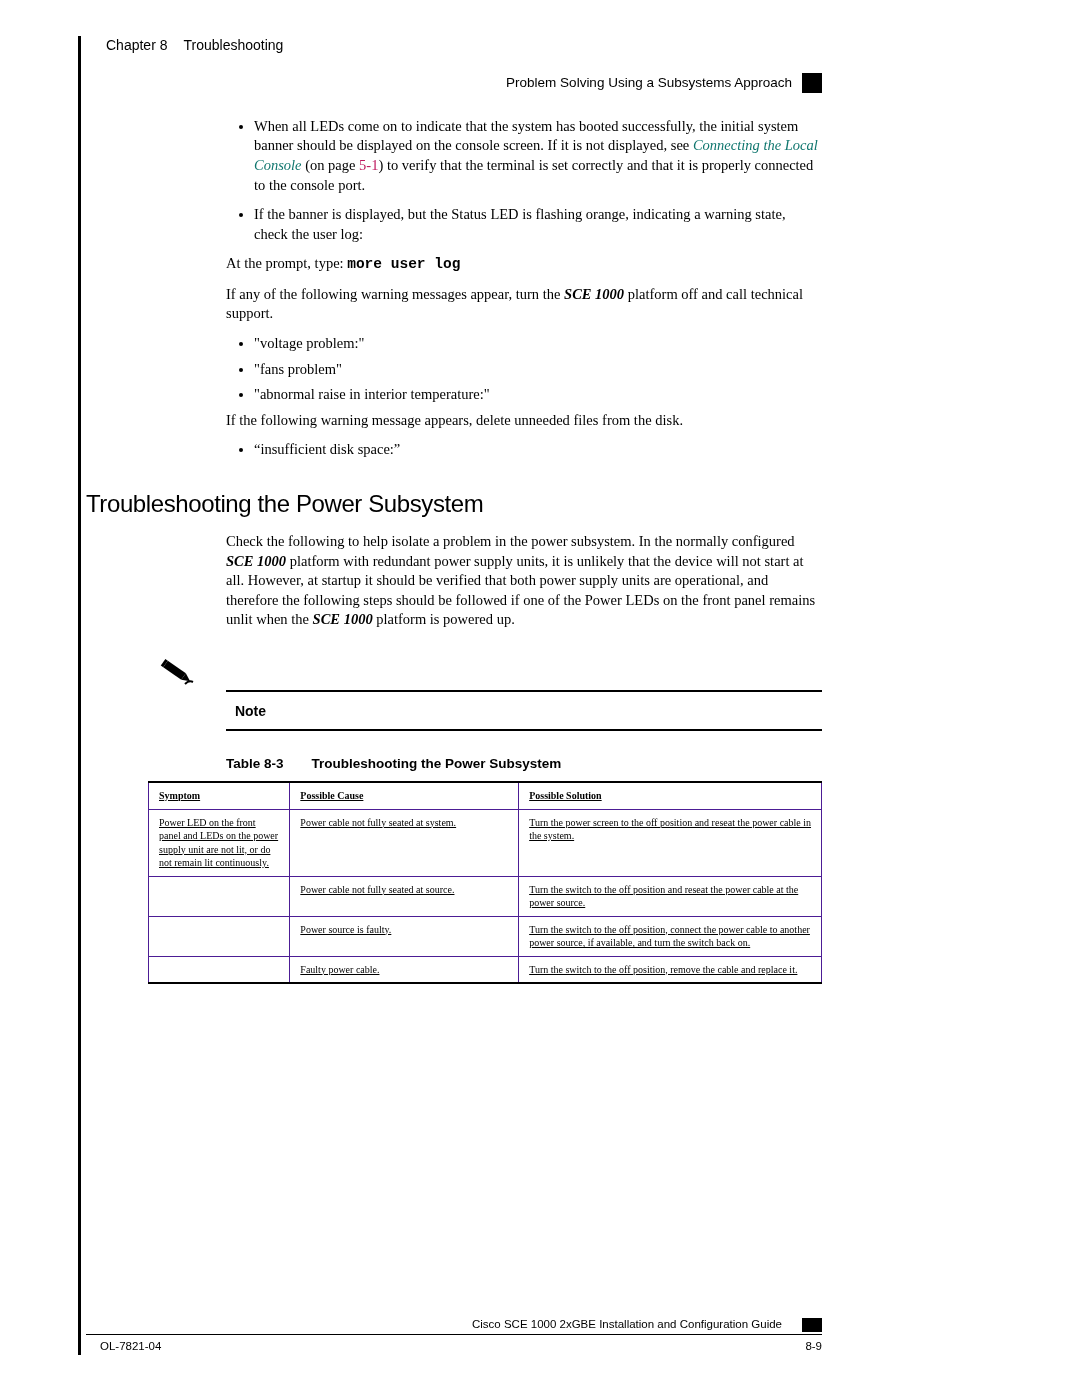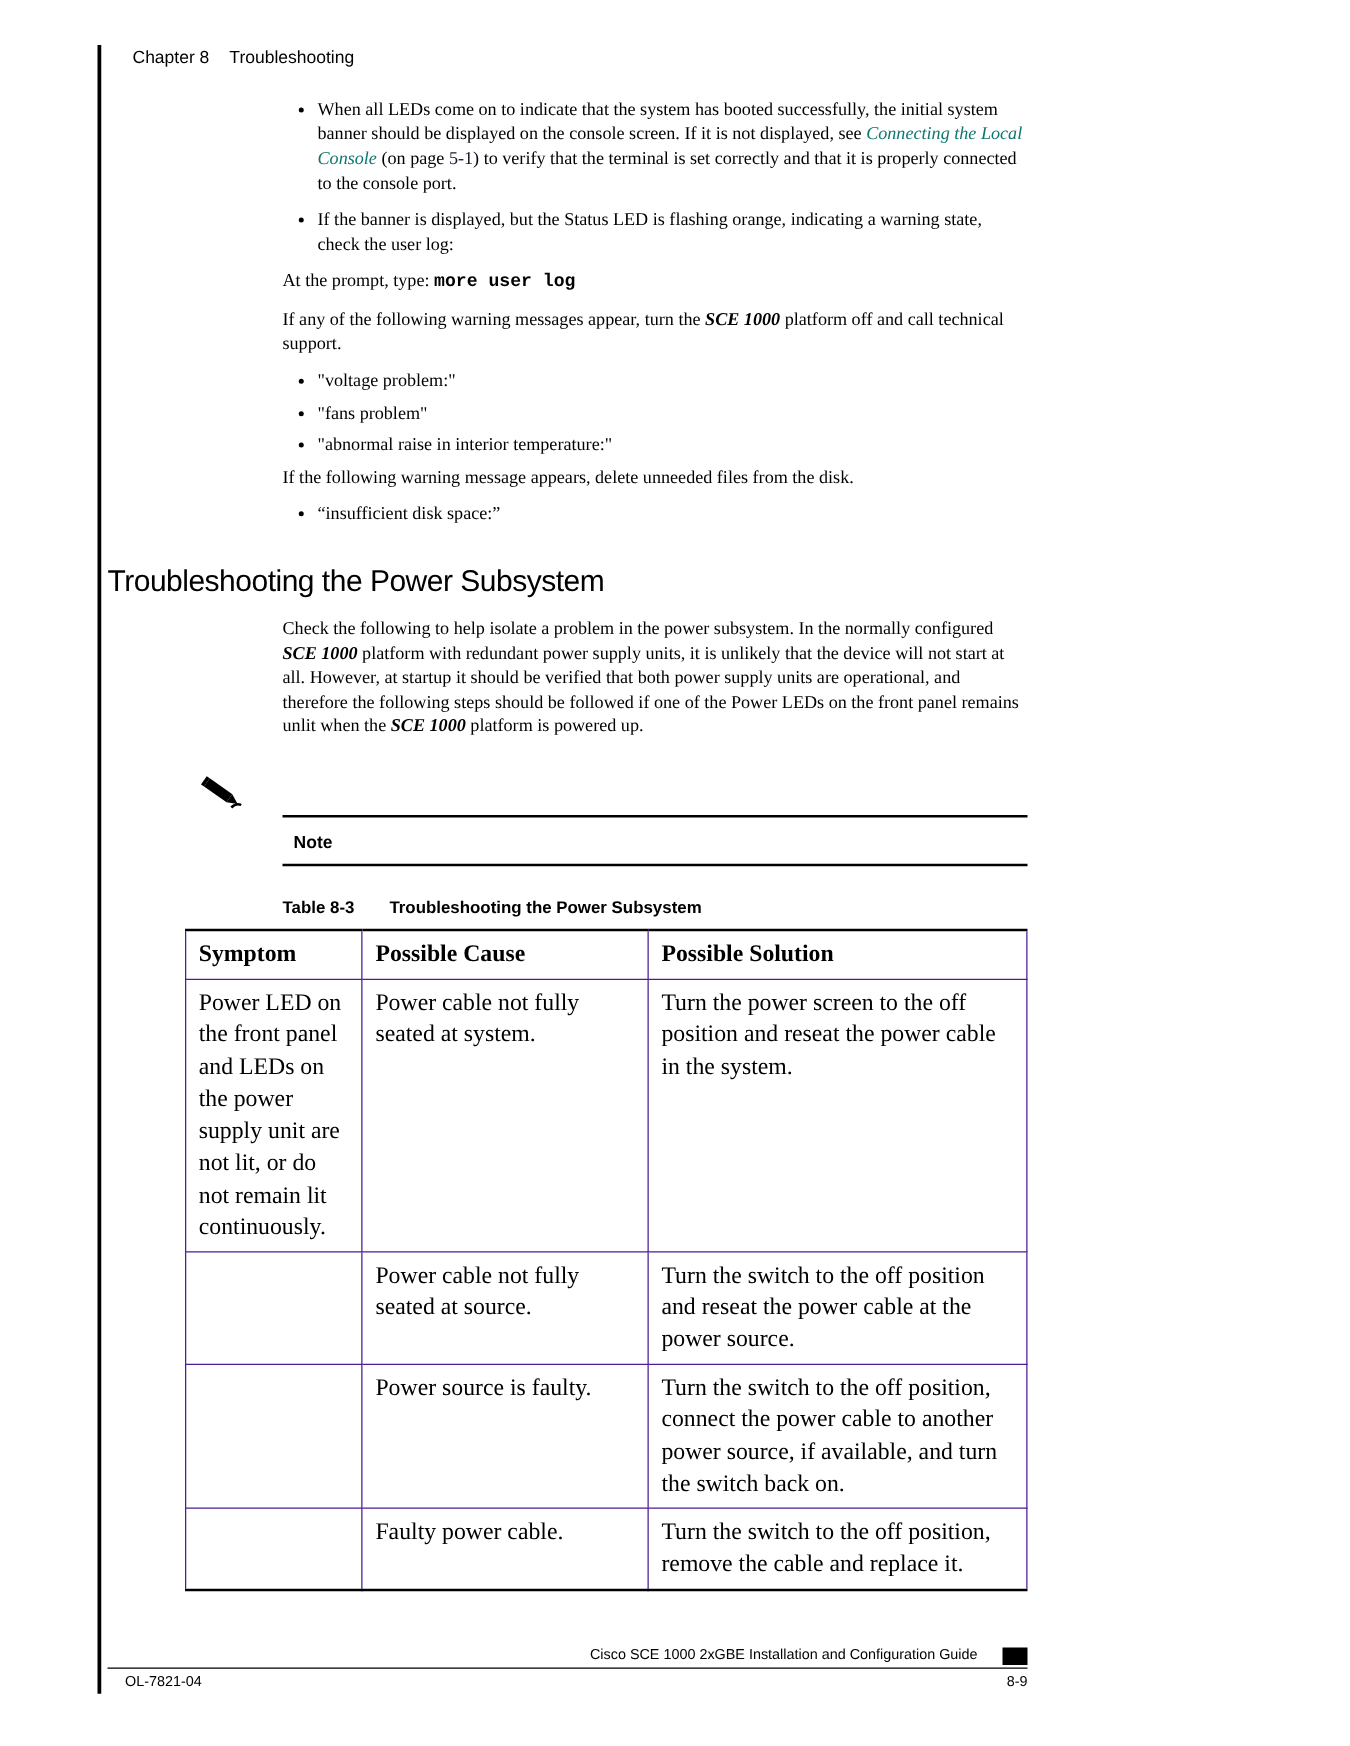--- a/index.html
+++ b/index.html
@@ -63,21 +63,21 @@
   }
   ul.sub {
     list-style: disc;
     padding-left: 28px;
     margin: 6px 0;
   }
   ul.sub > li {
     margin-bottom: 6px;
   }
   .link { color: #0f766e; font-style: italic; }
-  .page-ref { color: #0f172a; margin-top: 27px; }
+  .page-ref { color: #be185d; margin-top: 27px; }
   .mono { font-family: "Courier New", monospace; font-weight: bold; }
   .bolditalic { font-style: italic; font-weight: bold; }
   .para { margin: 0 0 10px 0; }
   .h2 {
     font-family: Arial, Helvetica, sans-serif;
     font-size: 24px;
     font-weight: normal;
     margin: 28px 0 12px -140px;
     letter-spacing: -0.4px;
   }
@@ -123,21 +123,22 @@
     font-weight: bold;
     margin: 24px 0 8px 0;
     display:flex;
     gap:28px;
   }
   table.troubleshoot {
     border-collapse: collapse;
     width: 100%;
     margin-left: -78px;
     width: calc(100% + 78px);
-    font-size: 19px;
+    font-size: 10px;
+    text-decoration: underline;
   }
   table.troubleshoot th, table.troubleshoot td {
     border: 1px solid #4c1d95;
     padding: 6px 10px;
     text-align: left;
     vertical-align: top;
   }
   table.troubleshoot th {
     font-weight: bold;
   }
@@ -176,20 +177,24 @@
 </head>
 <body>
 
 <div class="page">
   <div class="vbar-left"></div>
 
   <div class="header">
     <div class="header-top">
       <span>Chapter 8</span>
       <span>Troubleshooting</span>
+    </div>
+    <div class="header-sub">
+      <span>Problem Solving Using a Subsystems Approach</span>
+      <div class="black-box"></div>
     </div>
   </div>
 
   <div class="content">
 
     <ul class="main">
       <li>
         <span>When all LEDs come on to indicate that the system has booted successfully, the initial system banner should be displayed on the console screen. If it is not displayed, see </span><span class="link">Connecting the Local Console</span><span> (on page </span><span class="page-ref">5-1</span><span>) to verify that the terminal is set correctly and that it is properly connected to the console port.</span>
       </li>
       <li>

